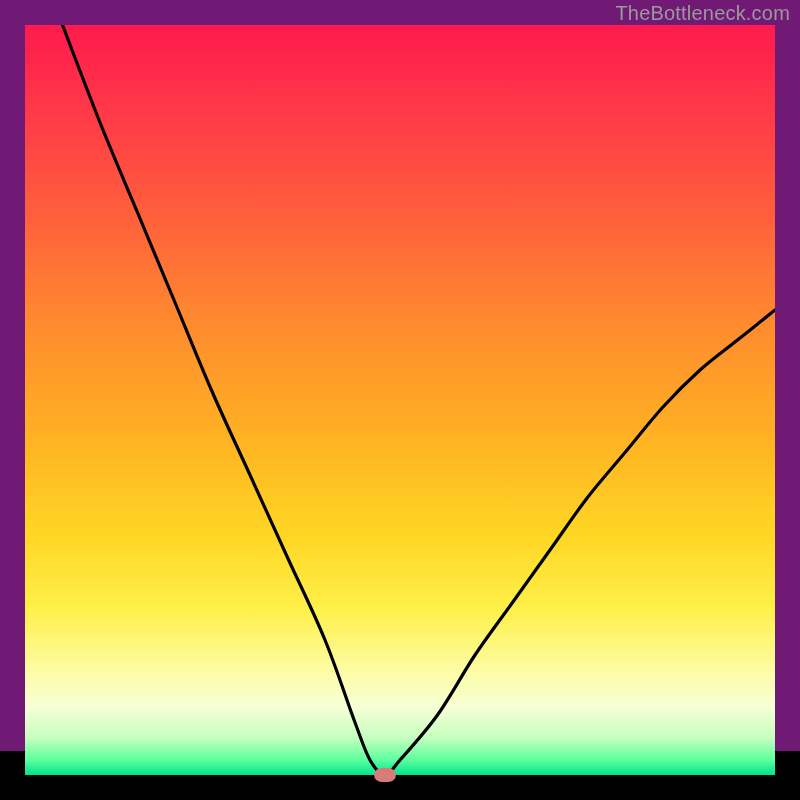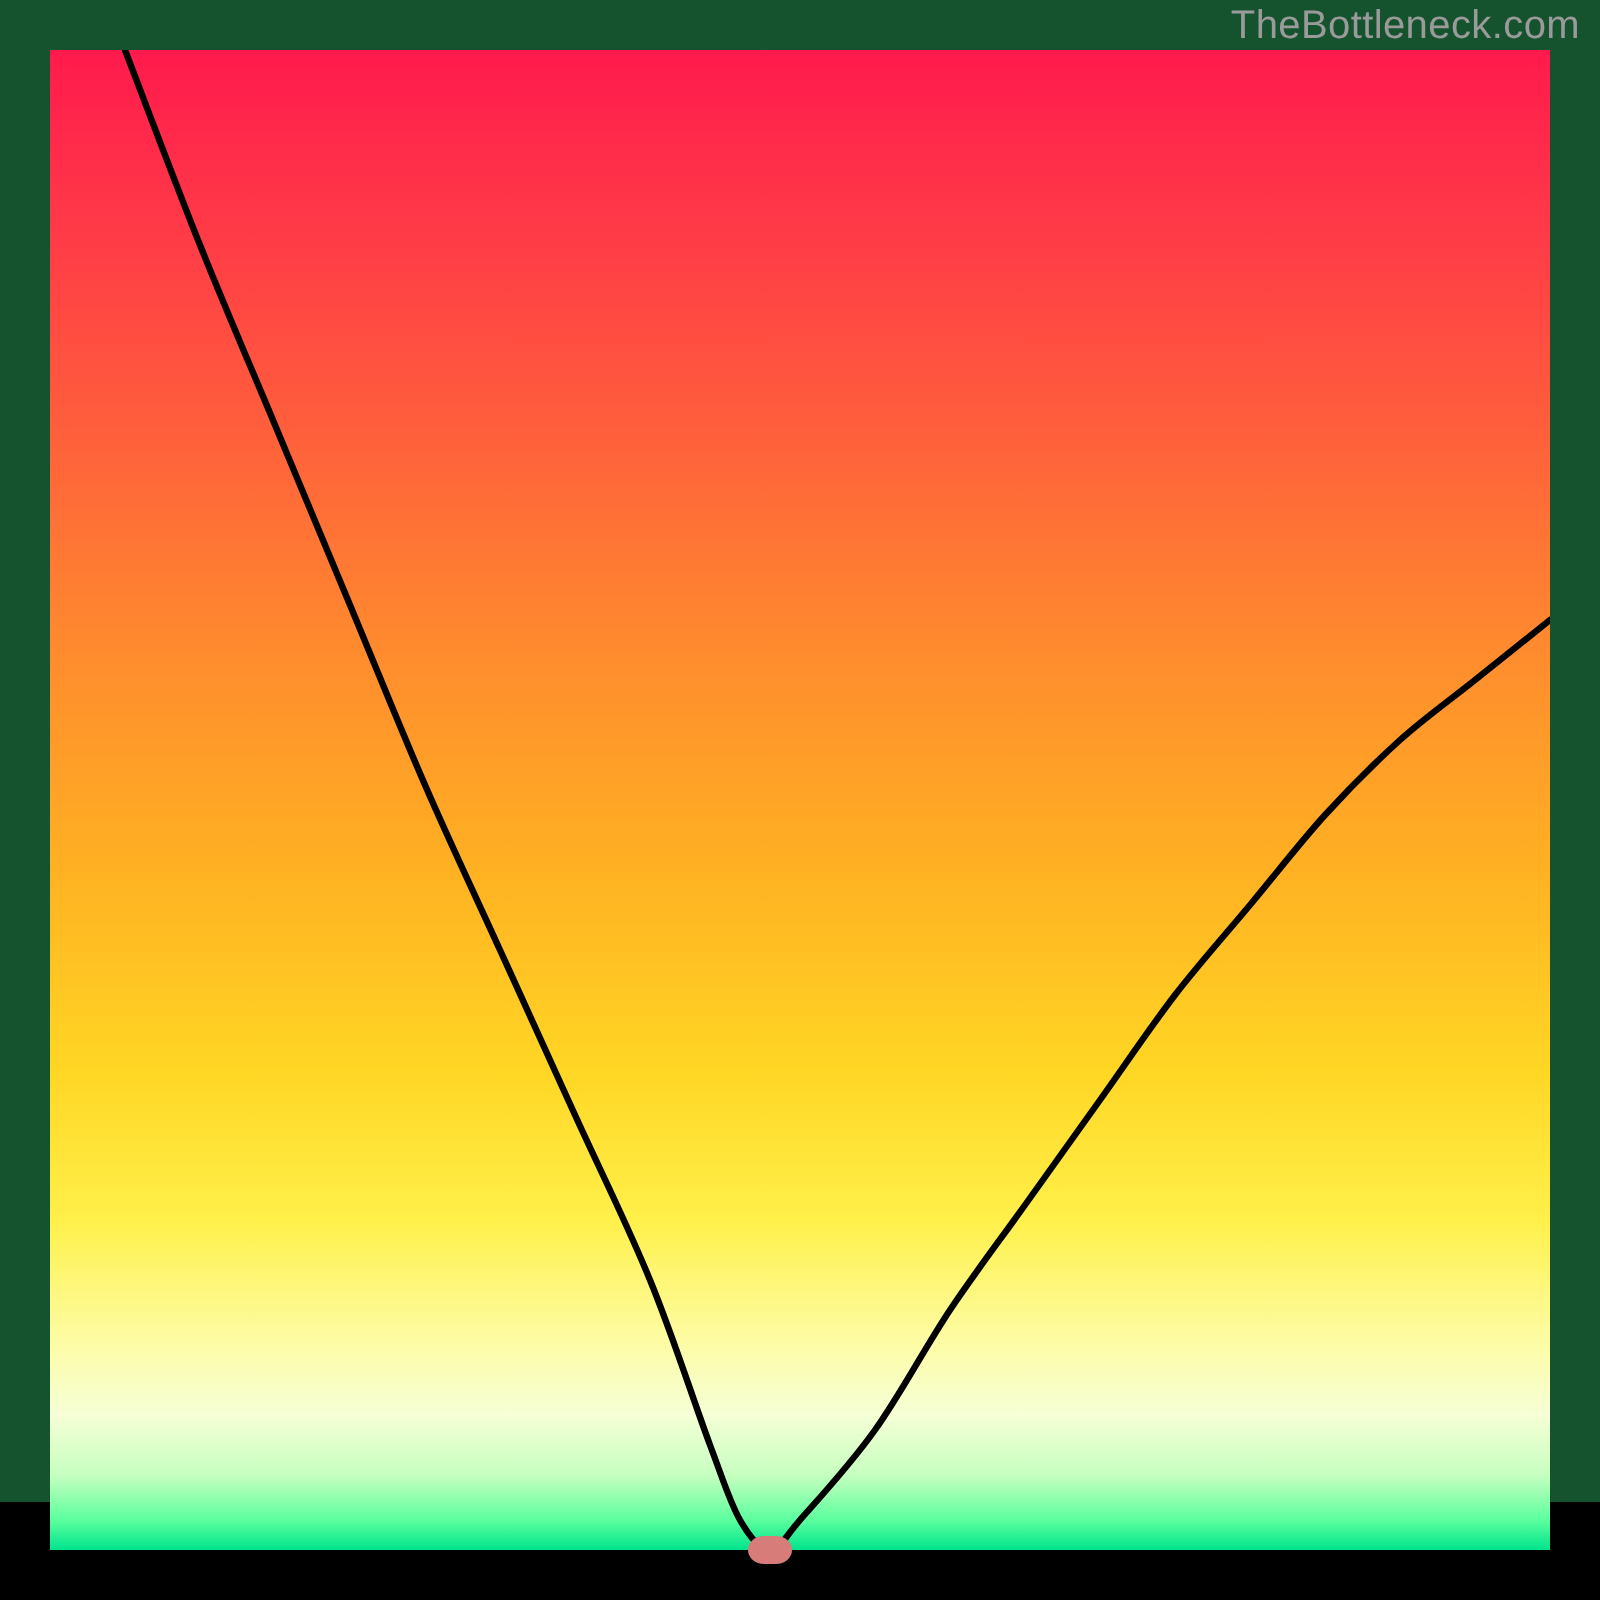--- a/index.html
+++ b/index.html
@@ -8,21 +8,21 @@
     width: 800px;
     height: 800px;
     background: #000;
     overflow: hidden;
     font-family: Arial, Helvetica, sans-serif;
   }
   .outer {
     position: relative;
     width: 800px;
     height: 751px;
-    background: #14532d;
+    background: #701a75;
   }
   .watermark {
     position: absolute;
     top: 2px;
     right: 10px;
     color: #9a9a9a;
     font-size: 20px;
     letter-spacing: 0.2px;
     z-index: 10;
   }

